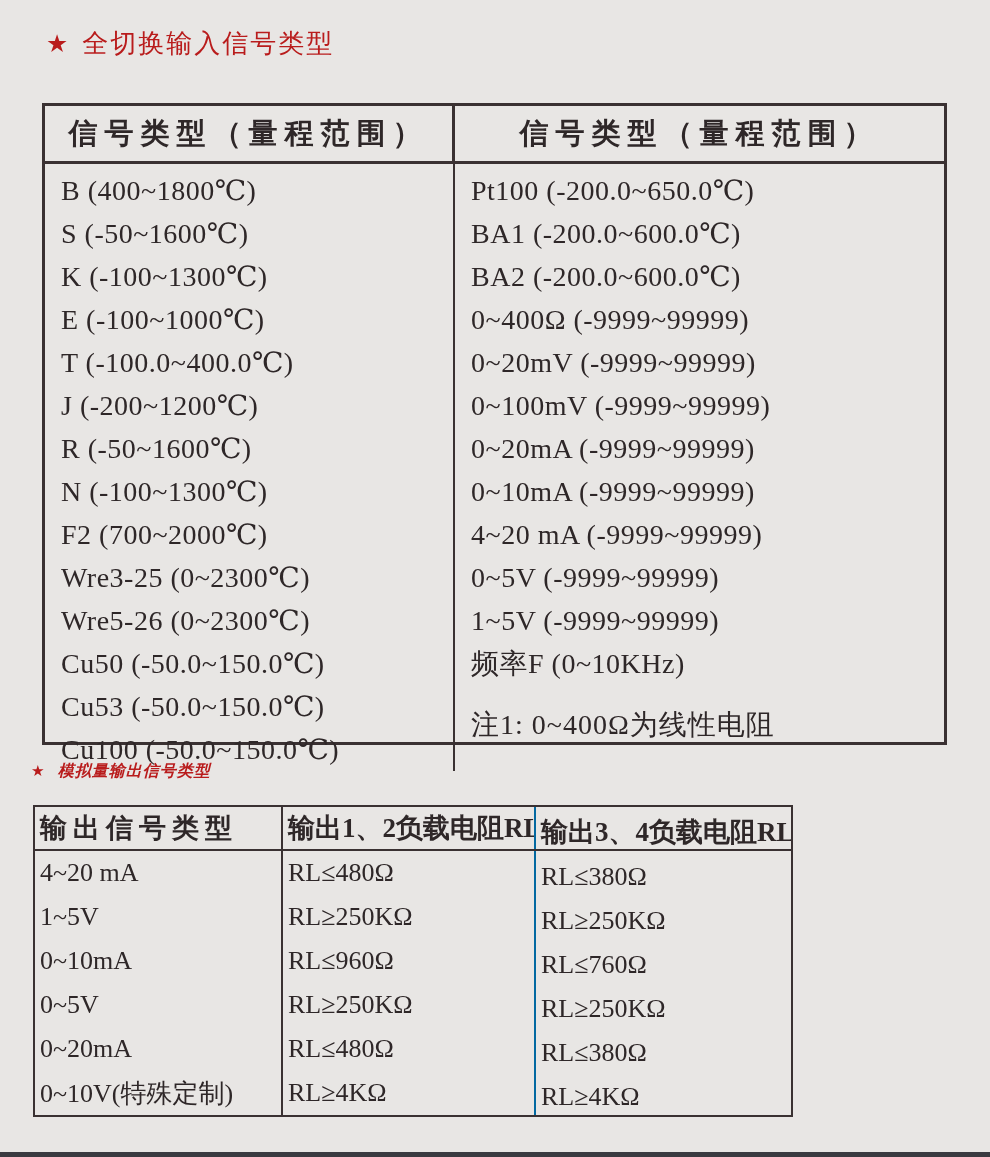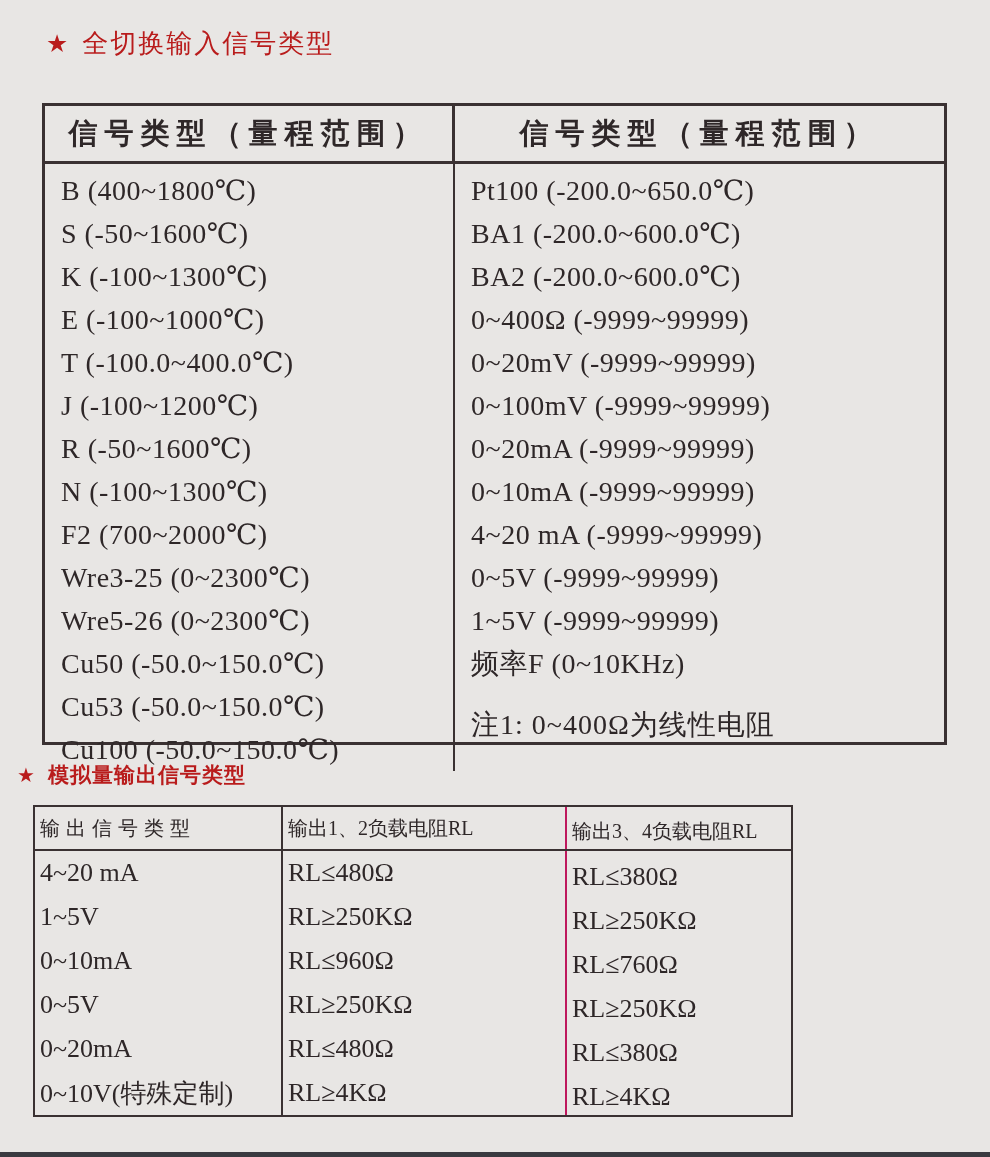--- a/index.html
+++ b/index.html
@@ -9,21 +9,21 @@
     font-family:"Liberation Serif","DejaVu Serif",serif;
   }
   
   .sec-title{
     position:absolute;
     font-family:"Liberation Sans","DejaVu Sans",sans-serif;
     color:#b91c1c;white-space:nowrap;
   }
   .sec-title .star{margin-right:12px;font-size:0.95em;}
   #title1{left:46px;top:26px;font-size:26px;letter-spacing:2px;}
-  #title2{left:17px;top:761px;font-size:21px;font-weight:bold;letter-spacing:1px;z-index:3;}
+  #title2{left:31px;top:761px;font-size:16px;font-weight:bold;letter-spacing:1px;z-index:3;font-style:italic;}
 
   
   .table1{
     position:absolute;left:42px;top:103px;width:905px;height:642px;
     border:3px solid #3a3132;box-sizing:border-box;
     display:flex;flex-direction:column;z-index:2;
   }
   .t1-header{display:flex;height:55px;border-bottom:3px solid #3a3132;flex:none;}
   .t1-hcell{
     display:flex;align-items:center;justify-content:center;
@@ -51,23 +51,23 @@
     border:2px solid #3a3132;box-sizing:border-box;
     display:flex;flex-direction:column;background:transparent;z-index:2;
   }
   .t2-row{display:flex;flex:1;}
   .t2-row.t2-head{flex:none;height:42px;border-bottom:2px solid #3a3132;}
   .t2-cell{
     box-sizing:border-box;display:flex;align-items:center;
     white-space:nowrap;overflow:hidden;font-size:26px;padding-left:5px;
   }
   .t2-c0{width:248px;border-right:2px solid #3a3132;}
-  .t2-c1{width:284px;border-right:2px solid #be185d;}
+  .t2-c1{width:253px;border-right:2px solid #0369a1;}
   .t2-c2{flex:1;margin-top:7px;}
-  .t2-head .t2-cell{font-weight:normal;font-size:20px;}
+  .t2-head .t2-cell{font-weight:bold;font-size:27px;}
   .t2-head .t2-c0{letter-spacing:6px;}
 
   
   .footer-bar{
     position:absolute;left:0;right:0;bottom:0;height:5px;background:#3a3a40;
   }
 </style>
 </head>
 <body>
 
@@ -80,21 +80,21 @@
     <div class="t1-hcell hleft">信号类型（量程范围）</div>
     <div class="t1-hcell hright">信号类型（量程范围）</div>
   </div>
   <div class="t1-body">
     <div class="t1-col cleft">
         <div class="sig-line">B (400~1800℃)</div>
         <div class="sig-line">S (-50~1600℃)</div>
         <div class="sig-line">K (-100~1300℃)</div>
         <div class="sig-line">E (-100~1000℃)</div>
         <div class="sig-line">T (-100.0~400.0℃)</div>
-        <div class="sig-line">J (-100~1200℃)</div>
+        <div class="sig-line">J (-200~1200℃)</div>
         <div class="sig-line">R (-50~1600℃)</div>
         <div class="sig-line">N (-100~1300℃)</div>
         <div class="sig-line">F2 (700~2000℃)</div>
         <div class="sig-line">Wre3-25 (0~2300℃)</div>
         <div class="sig-line">Wre5-26 (0~2300℃)</div>
         <div class="sig-line">Cu50 (-50.0~150.0℃)</div>
         <div class="sig-line">Cu53 (-50.0~150.0℃)</div>
         <div class="sig-line">Cu100 (-50.0~150.0℃)</div>
       </div>
     <div class="t1-col cright">

